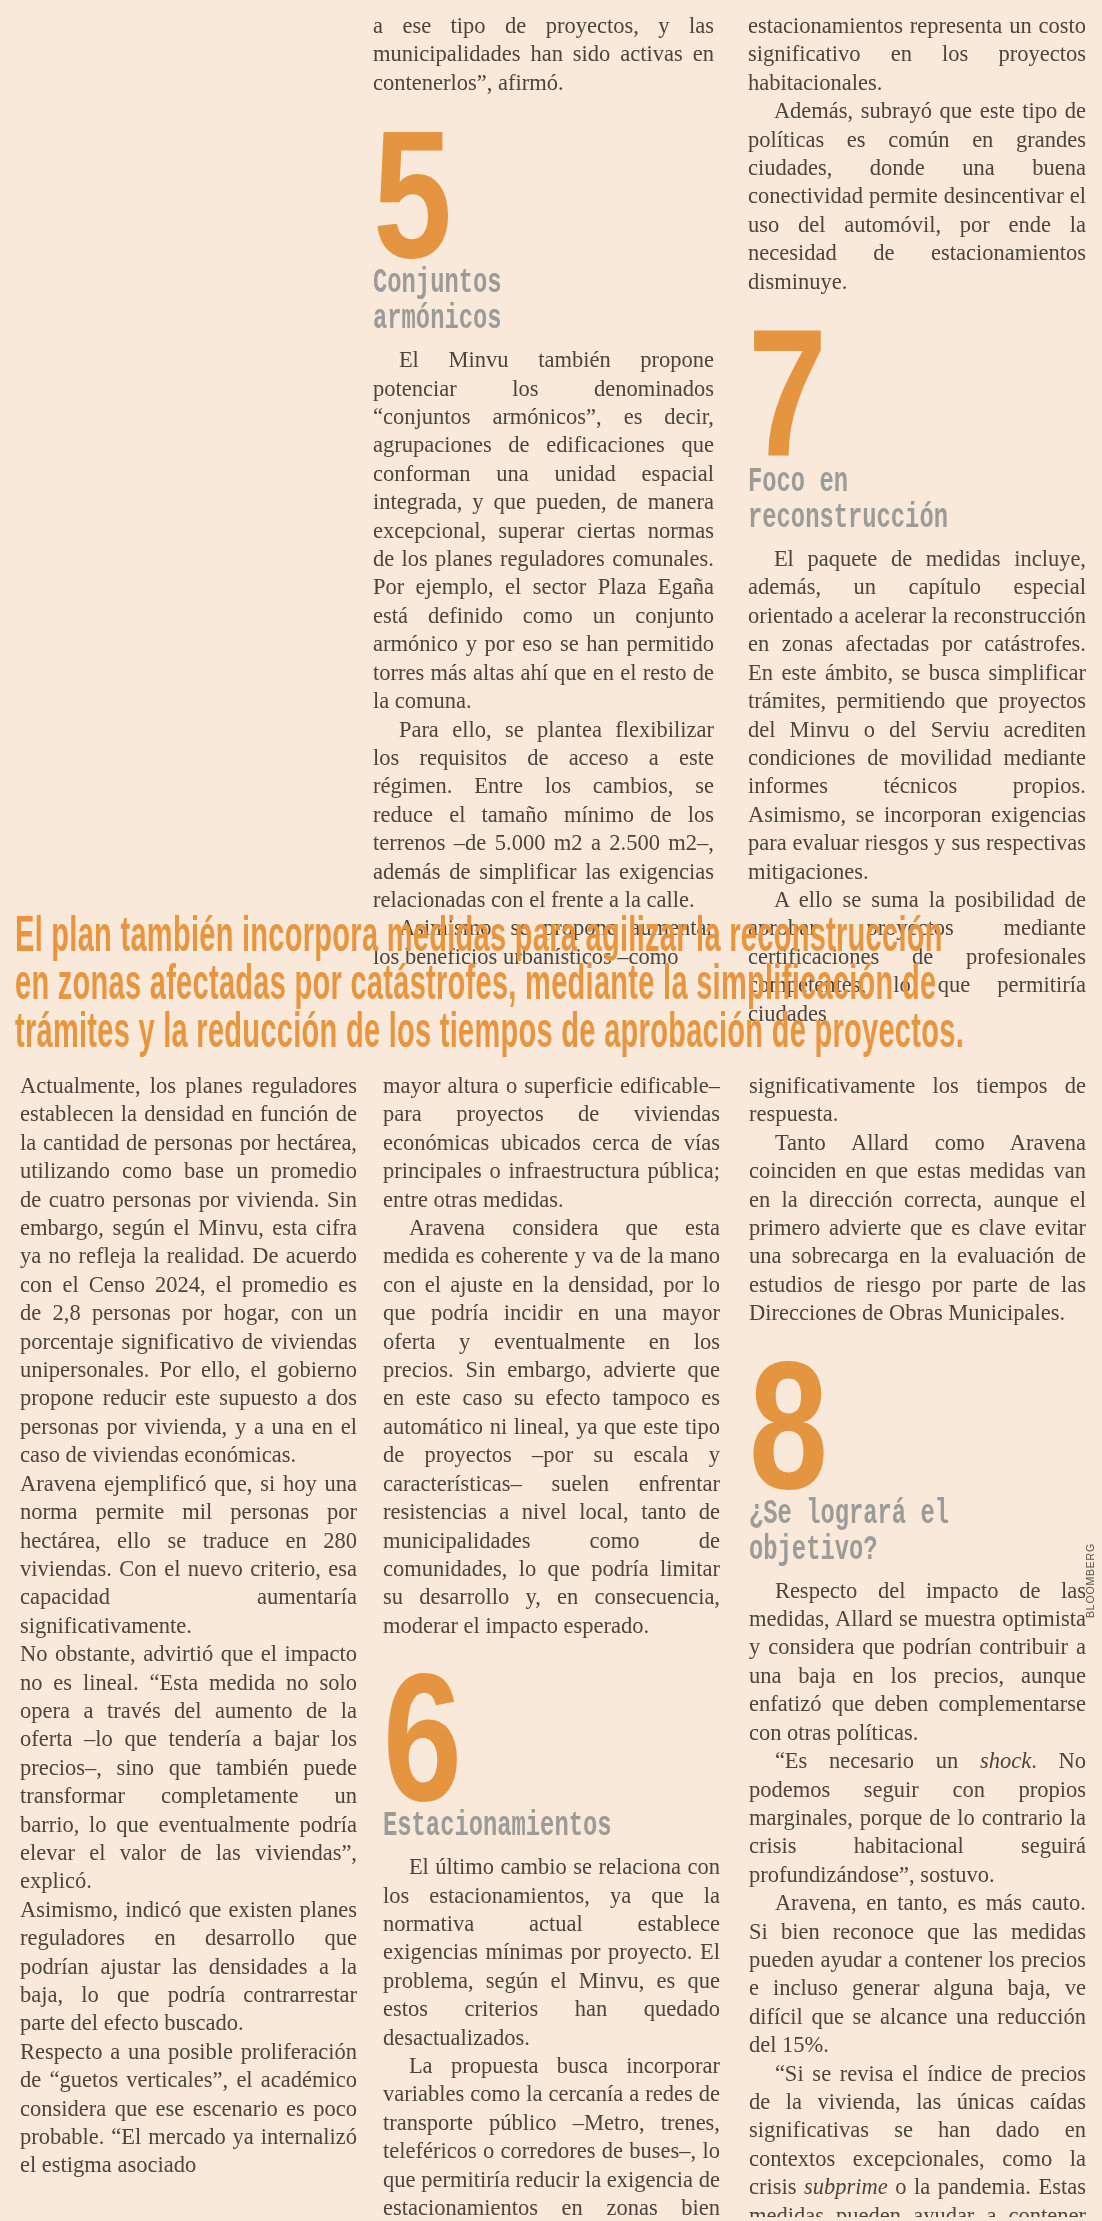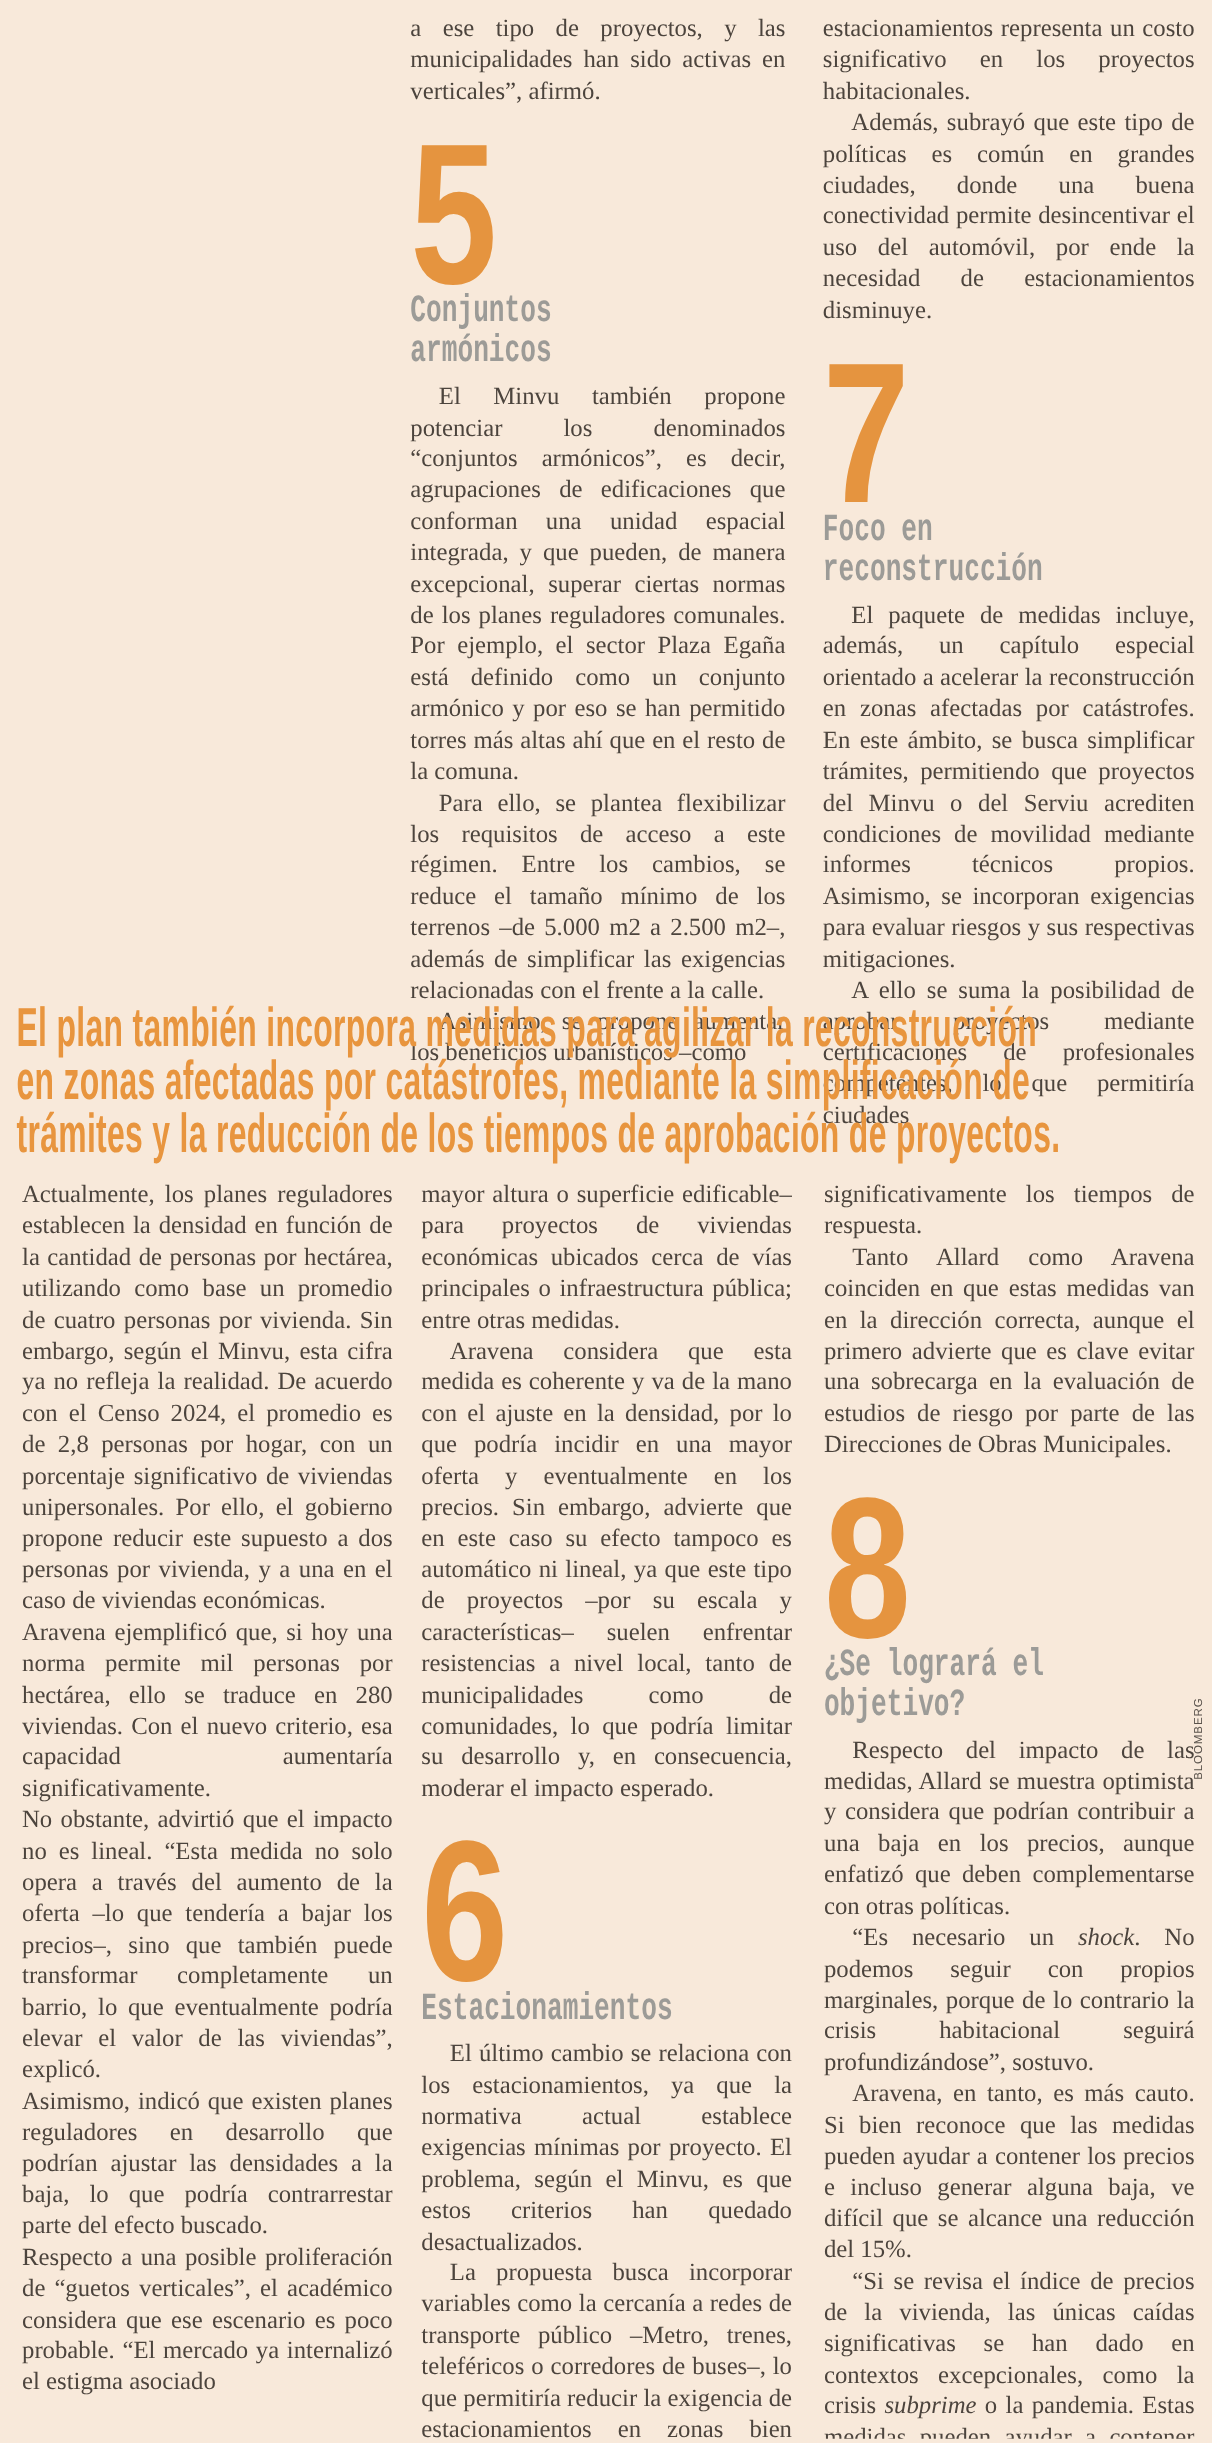--- a/index.html
+++ b/index.html
@@ -69,21 +69,21 @@
     white-space:nowrap;
   }
   i{}
 </style>
 </head>
 <body>
 
 <div class="page">
 
   <div class="col top-col-a">
-    <p>a ese tipo de proyectos, y las municipalidades han sido activas en verticales”, afirmó.</p>
+    <p>a ese tipo de proyectos, y las municipalidades han sido activas en contenerlos”, afirmó.</p>
     <div class="section">
       <div class="num-box">
         <span class="num">5</span>
       </div>
       <h3 class="sec-head">
         <span class="hd">Conjuntos armónicos</span>
       </h3>
       <p class="indent">El Minvu también propone potenciar los denominados “conjuntos armónicos”, es decir, agrupaciones de edificaciones que conforman una unidad espacial integrada, y que pueden, de manera excepcional, superar ciertas normas de los planes reguladores comunales. Por ejemplo, el sector Plaza Egaña está definido como un conjunto armónico y por eso se han permitido torres más altas ahí que en el resto de la comuna.</p>
       <p class="indent">Para ello, se plantea flexibilizar los requisitos de acceso a este régimen. Entre los cambios, se reduce el tamaño mínimo de los terrenos –de 5.000 m2 a 2.500 m2–, además de simplificar las exigencias relacionadas con el frente a la calle.</p>
       <p class="indent">Asimismo, se propone aumentar los beneficios urbanísticos –como</p>

